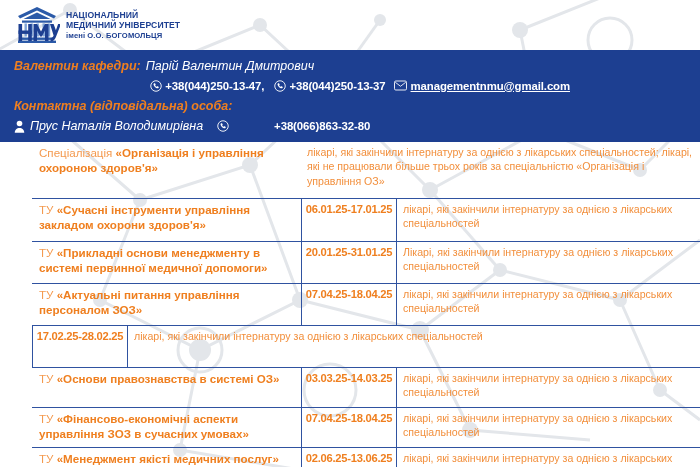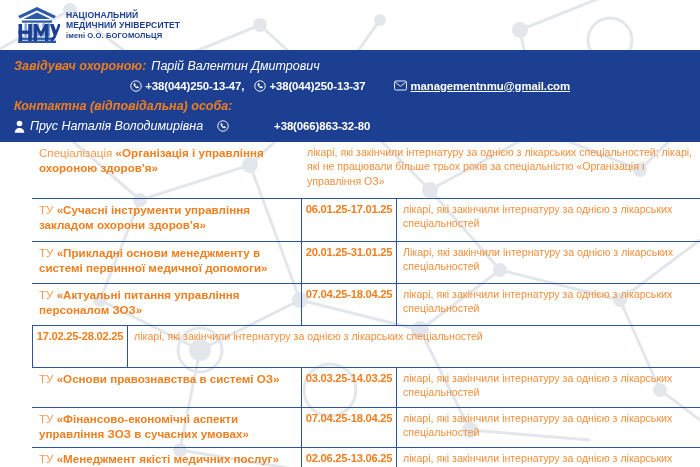--- a/index.html
+++ b/index.html
@@ -107,21 +107,21 @@
   .phone + .phone { margin-left: 10px; }
 
   .mail {
     display: inline-flex;
     align-items: center;
     gap: 4px;
     font-weight: bold;
     font-style: normal;
     font-size: 11.4px;
     color: #fff;
-    margin-left: 28px;
+    margin-left: 8px;
   }
   .mail .addr { text-decoration: underline; letter-spacing: -.1px; }
 
   .ico { flex: 0 0 auto; display: inline-block; line-height: 0; }
 
   #row-contact-person .ico-person { margin-right: 5px; }
   #row-contact-person .phone { margin-left: 14px; gap: 45px; }
 
   
   #table {
@@ -266,21 +266,21 @@
         <div class="ln2">МЕДИЧНИЙ УНІВЕРСИТЕТ</div>
         <div class="ln3">імені О.О. БОГОМОЛЬЦЯ</div>
       </div>
     </div>
 
   </div>
 
   <div id="contact-band">
 
     <div class="c-row" id="row-head">
-      <span class="label-orange">Завідувач охороною:</span>
+      <span class="label-orange">Валентин кафедри:</span>
       <span class="name-white">Парій Валентин Дмитрович</span>
     </div>
 
     <div class="c-row" id="row-phones">
       <span class="phone">
         <span class="ico">
           <svg width="12" height="12" viewBox="0 0 24 24" aria-hidden="true">
             <circle cx="12" cy="12" r="10.5" fill="none" stroke="#fff" stroke-width="1.8"></circle>
             <path d="M8.4 6.6c.7-.5 1.5-.3 1.9.4l.9 1.6c.3.6.2 1.2-.3 1.6l-.6.5c.5 1.3 1.6 2.4 2.9 2.9l.5-.6c.4-.5 1-.6 1.6-.3l1.6.9c.7.4.9 1.2.4 1.9-.8 1.1-2.2 1.5-3.6 1-2.9-1-5.4-3.5-6.4-6.4-.5-1.4-.1-2.8 1.1-3.5z" fill="#fff"></path>
           </svg>

